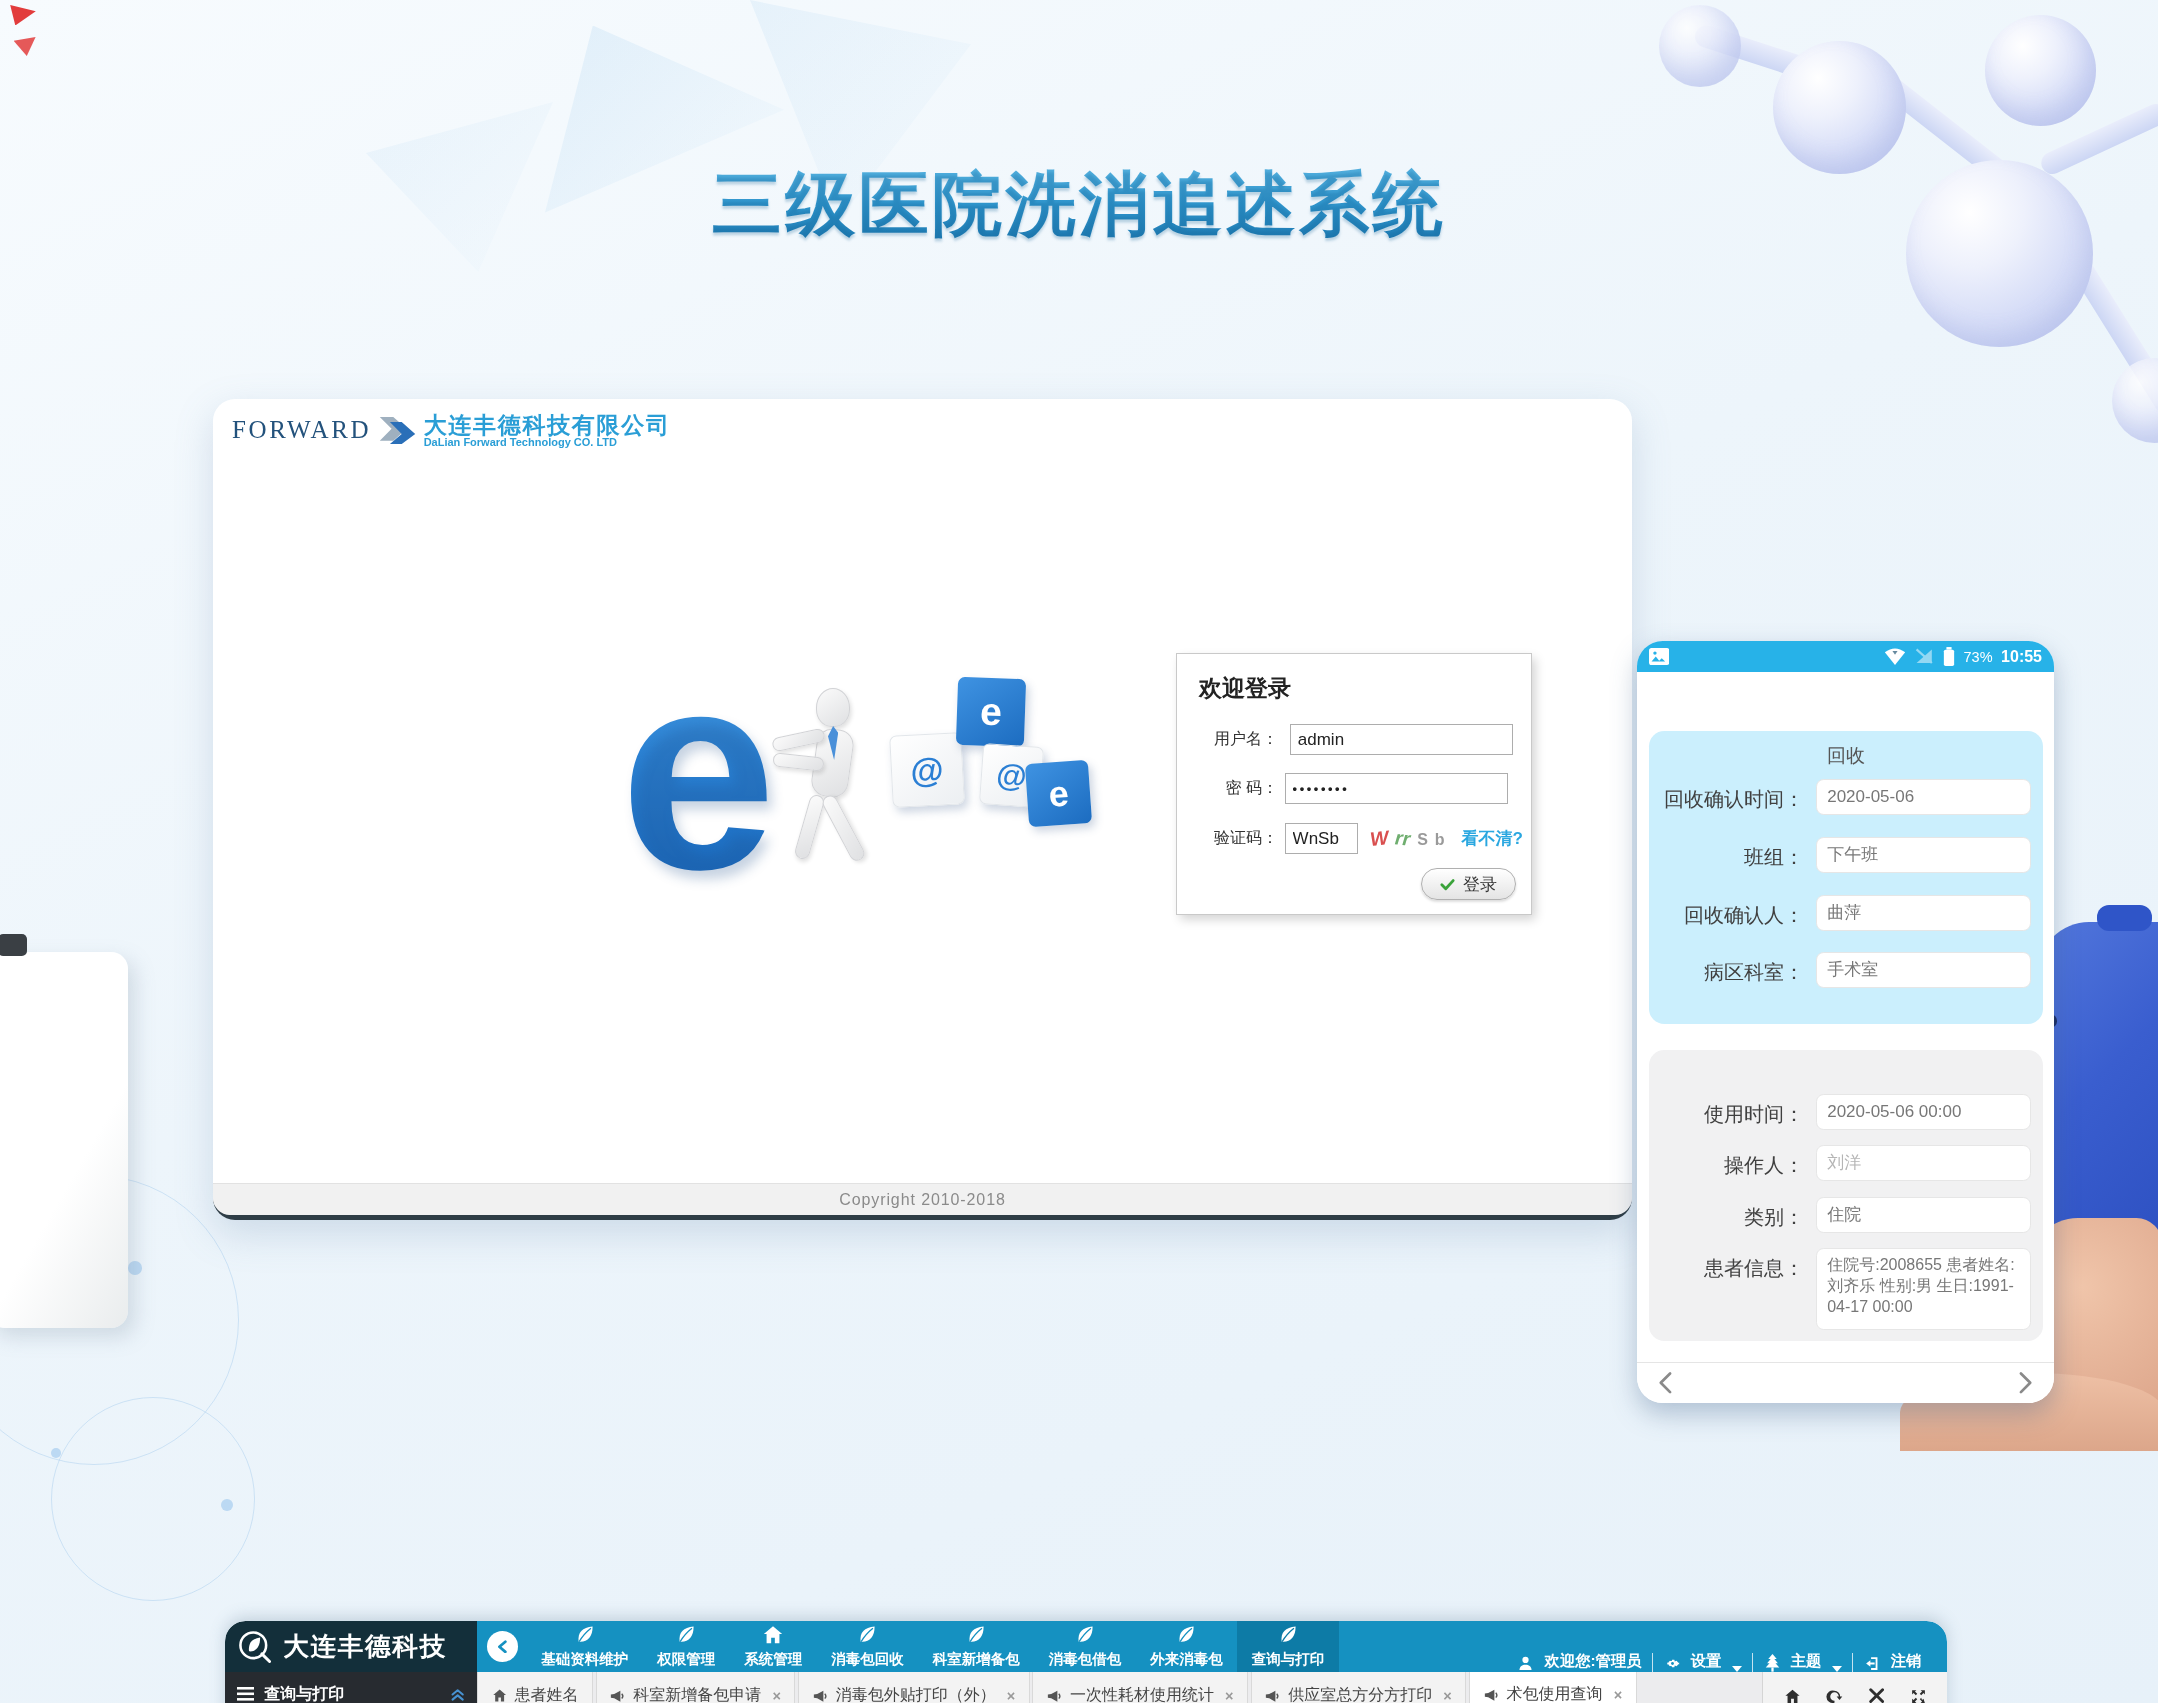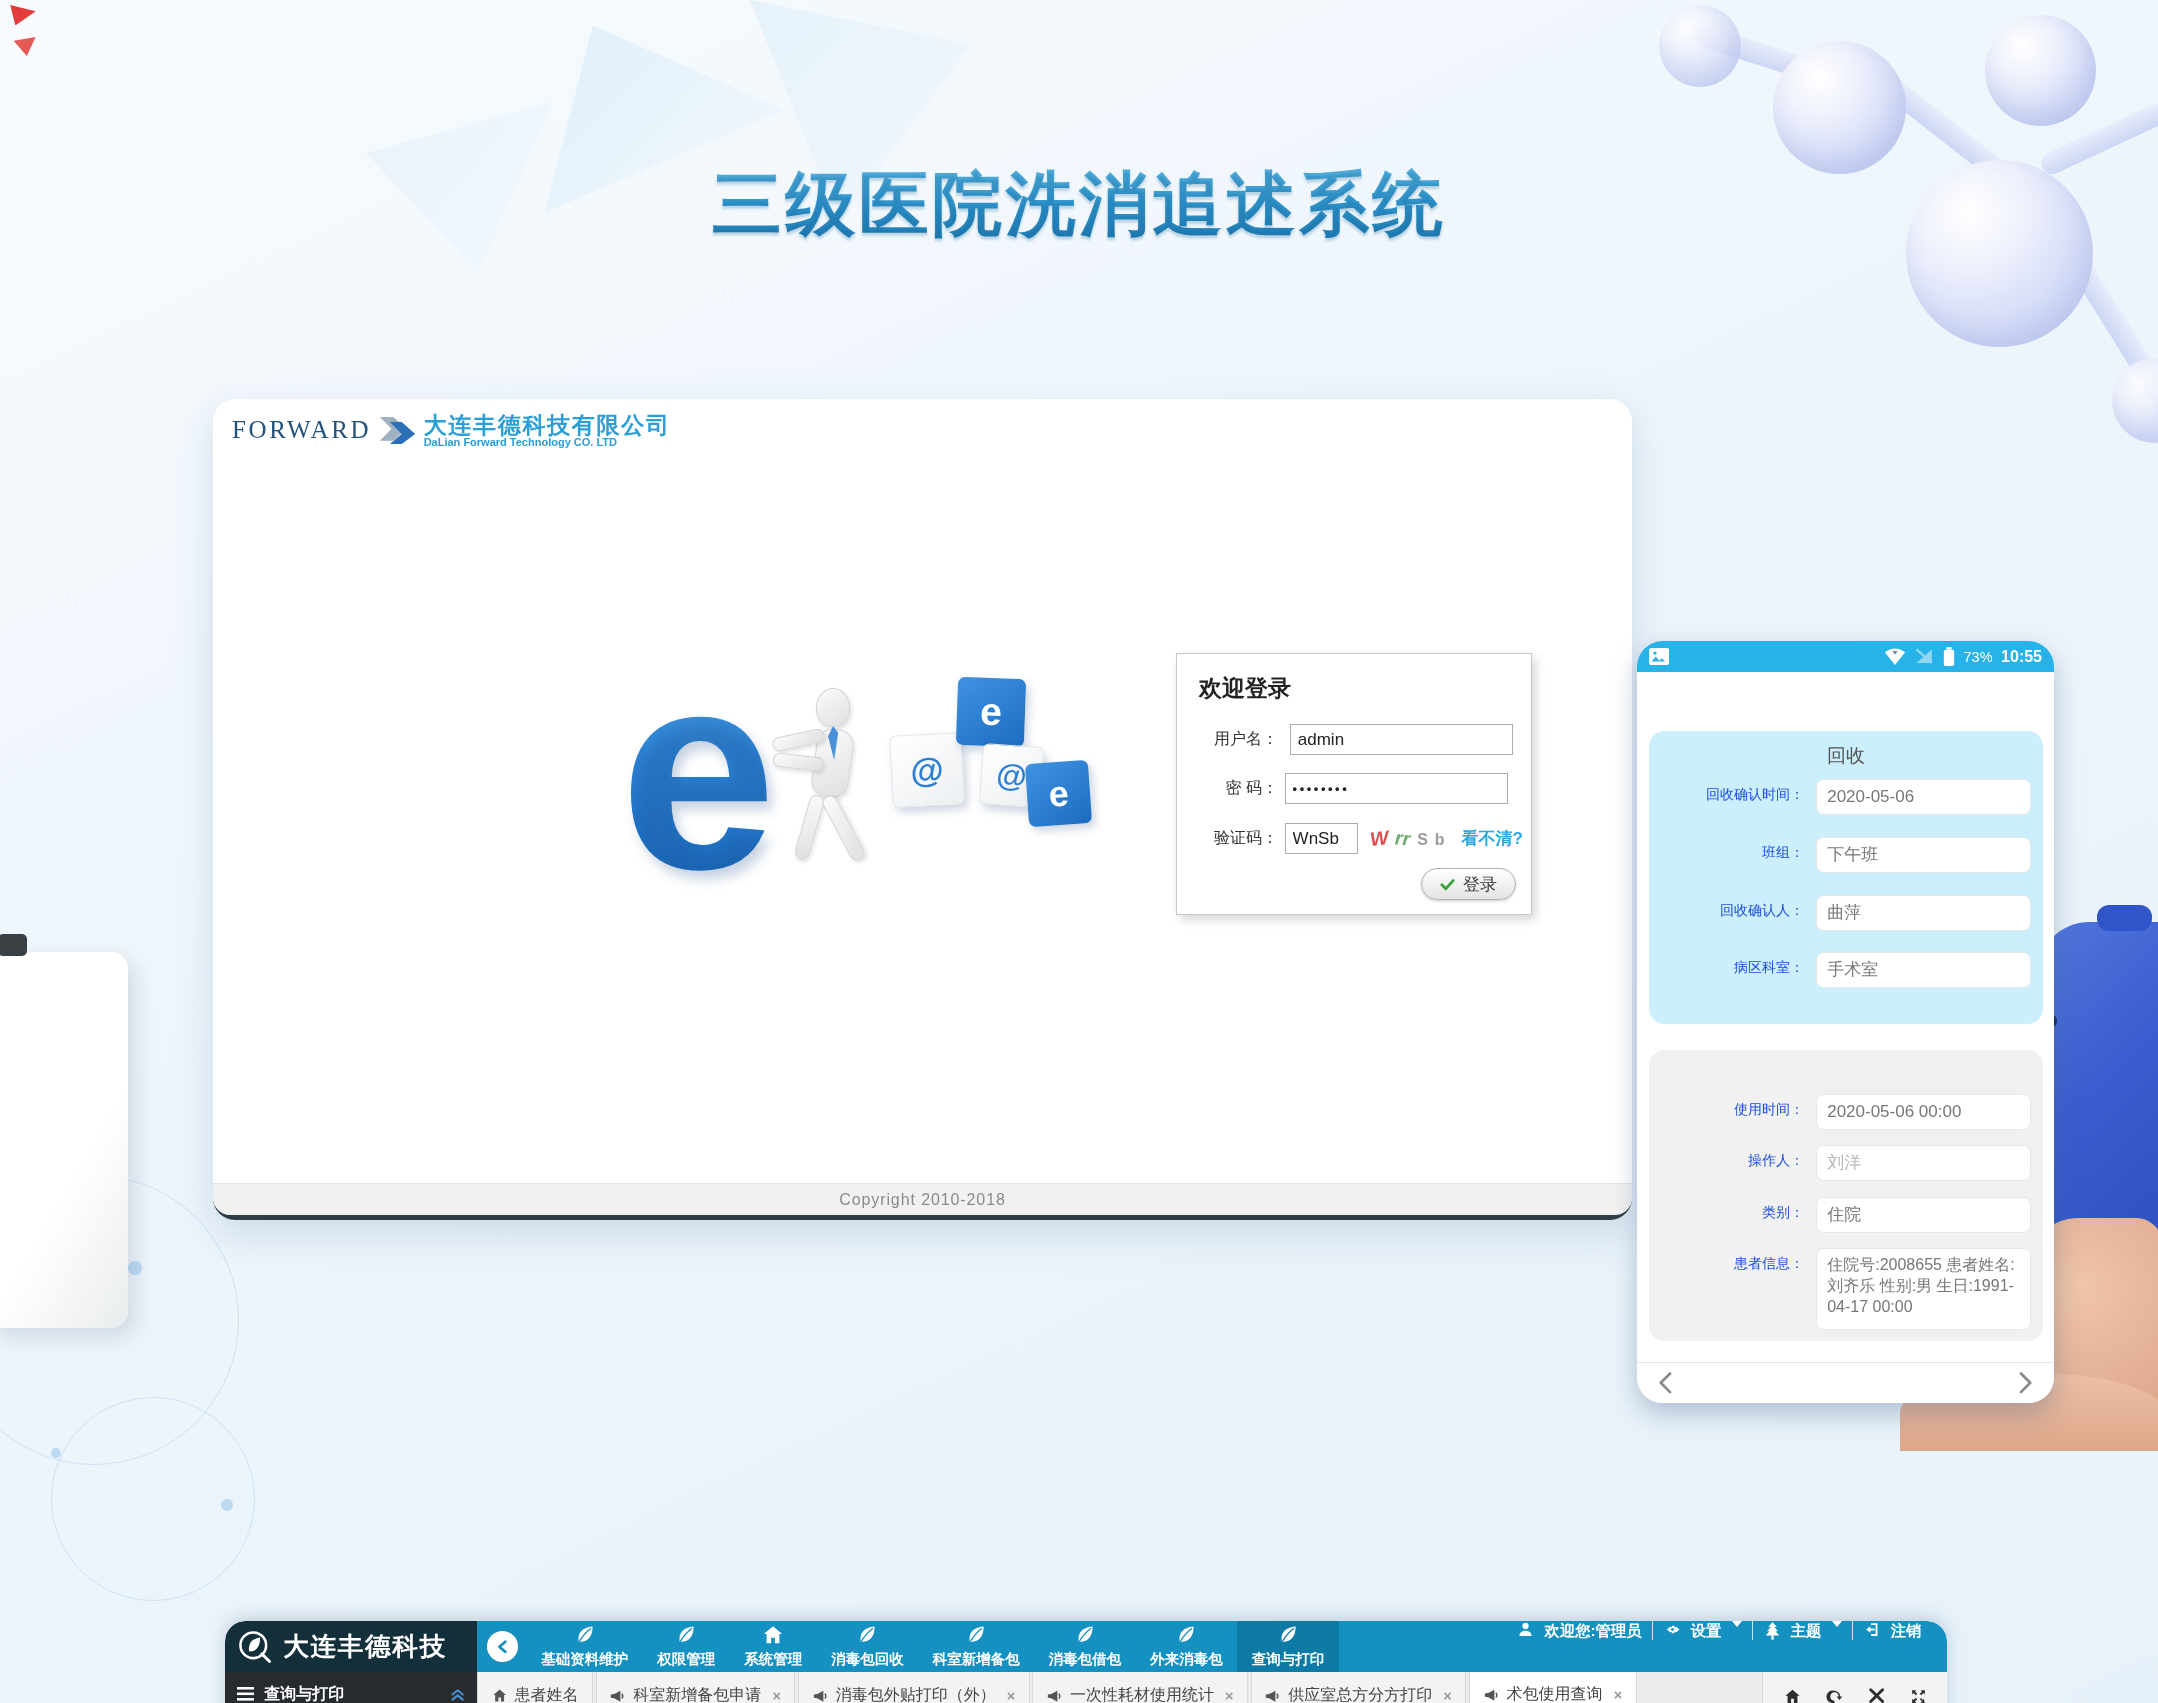--- a/index.html
+++ b/index.html
@@ -82,42 +82,42 @@
   .statusbar .grow{flex:1;}
   .statusbar .pct{font-size:14.5px;}
   .statusbar .clock{font-size:16px;font-weight:700;}
   .phone-header{height:46px;background:#27b2e8;position:relative;
     display:flex;align-items:center;justify-content:center;}
   .phone-header .title{color:#fff;font-size:22px;letter-spacing:1.7px;}
   .phone-back{position:absolute;left:12px;top:10.2px;cursor:pointer;}
   .p-card{position:absolute;left:12px;width:394px;border-radius:15.3px;}
   .p-card .p-title{text-align:center;padding-top:12px;font-size:19px;color:#555;}
   .p-row{position:absolute;left:0;right:8.5px;display:flex;align-items:flex-start;}
-  .p-label{width:155px;text-align:right;font-size:14px;color:#1d4ed8;padding-top:6.8px;}
+  .p-label{width:155px;text-align:right;font-size:20px;color:#404040;padding-top:6.8px;}
   .p-val{margin-left:12px;width:215px;background:#fff;border:0.9px solid #e6e6e6;
     border-radius:7.7px;font-size:17px;color:#777;padding:6px 10.2px;min-height:34px;line-height:1.3;}
   .phone-nav{position:absolute;left:0;right:0;bottom:0;height:41px;background:#fff;
     border-top:0.9px solid #e5e5e5;display:flex;align-items:center;justify-content:space-between;
     padding:0 17px;}
 
   
   .app{position:absolute;left:225px;top:1581px;width:1722px;height:123px;z-index:3;
     border-radius:20.4px 20.4px 0 0;overflow:hidden;box-shadow:0 -3.4px 15.3px rgba(80,110,140,.25);margin-top:40px;}
   .app-top{display:flex;height:51px;}
   .app-brand{width:252px;background:#132f3a;display:flex;align-items:center;gap:10.2px;
     padding-left:12px;border-radius:20.4px 0 0 0;}
   .app-brand .txt{color:#fff;font-size:25.6px;font-weight:700;letter-spacing:1.7px;}
   .app-menubar{flex:1;background:#1591c1;border-radius:0 20.4px 0 0;display:flex;align-items:stretch;}
   .back-circle{width:31px;height:31px;border-radius:50%;background:#fff;align-self:center;
     margin:0 8.5px 0 10.2px;display:flex;align-items:center;justify-content:center;cursor:pointer;}
   .menu-item{display:flex;flex-direction:column;align-items:center;justify-content:center;
     gap:3.4px;padding:0 14.5px;color:#fff;cursor:pointer;}
   .menu-item .lbl{font-size:14.5px;font-weight:700;white-space:nowrap;}
   .menu-item.active{background:#0d7ba6;}
-  .user-cluster{margin-left:auto;display:flex;align-items:flex-start;gap:10.2px;
+  .user-cluster{margin-left:auto;display:flex;align-items:flex-end;gap:10.2px;
     padding-right:25.6px;color:#fff;font-size:15.3px;font-weight:700;white-space:nowrap;}
   .vdiv{width:1.7px;height:19px;background:rgba(255,255,255,.75);}
   .caret{width:0;height:0;border-left:5.1px solid transparent;border-right:5.1px solid transparent;
     border-top:6px solid #fff;}
   .app-body{display:flex;height:72px;}
   .app-side{width:252px;background:#272b30;color:#fff;}
   .side-group{height:44px;display:flex;align-items:center;gap:10.2px;padding:0 12px;cursor:pointer;}
   .side-group .lbl{font-size:16px;font-weight:700;flex:1;}
   .side-item{display:flex;align-items:center;gap:8.5px;padding:8.5px 0 0 29px;font-size:16px;cursor:pointer;}
   .app-main{flex:1;display:flex;flex-direction:column;background:#fff;position:relative;}

